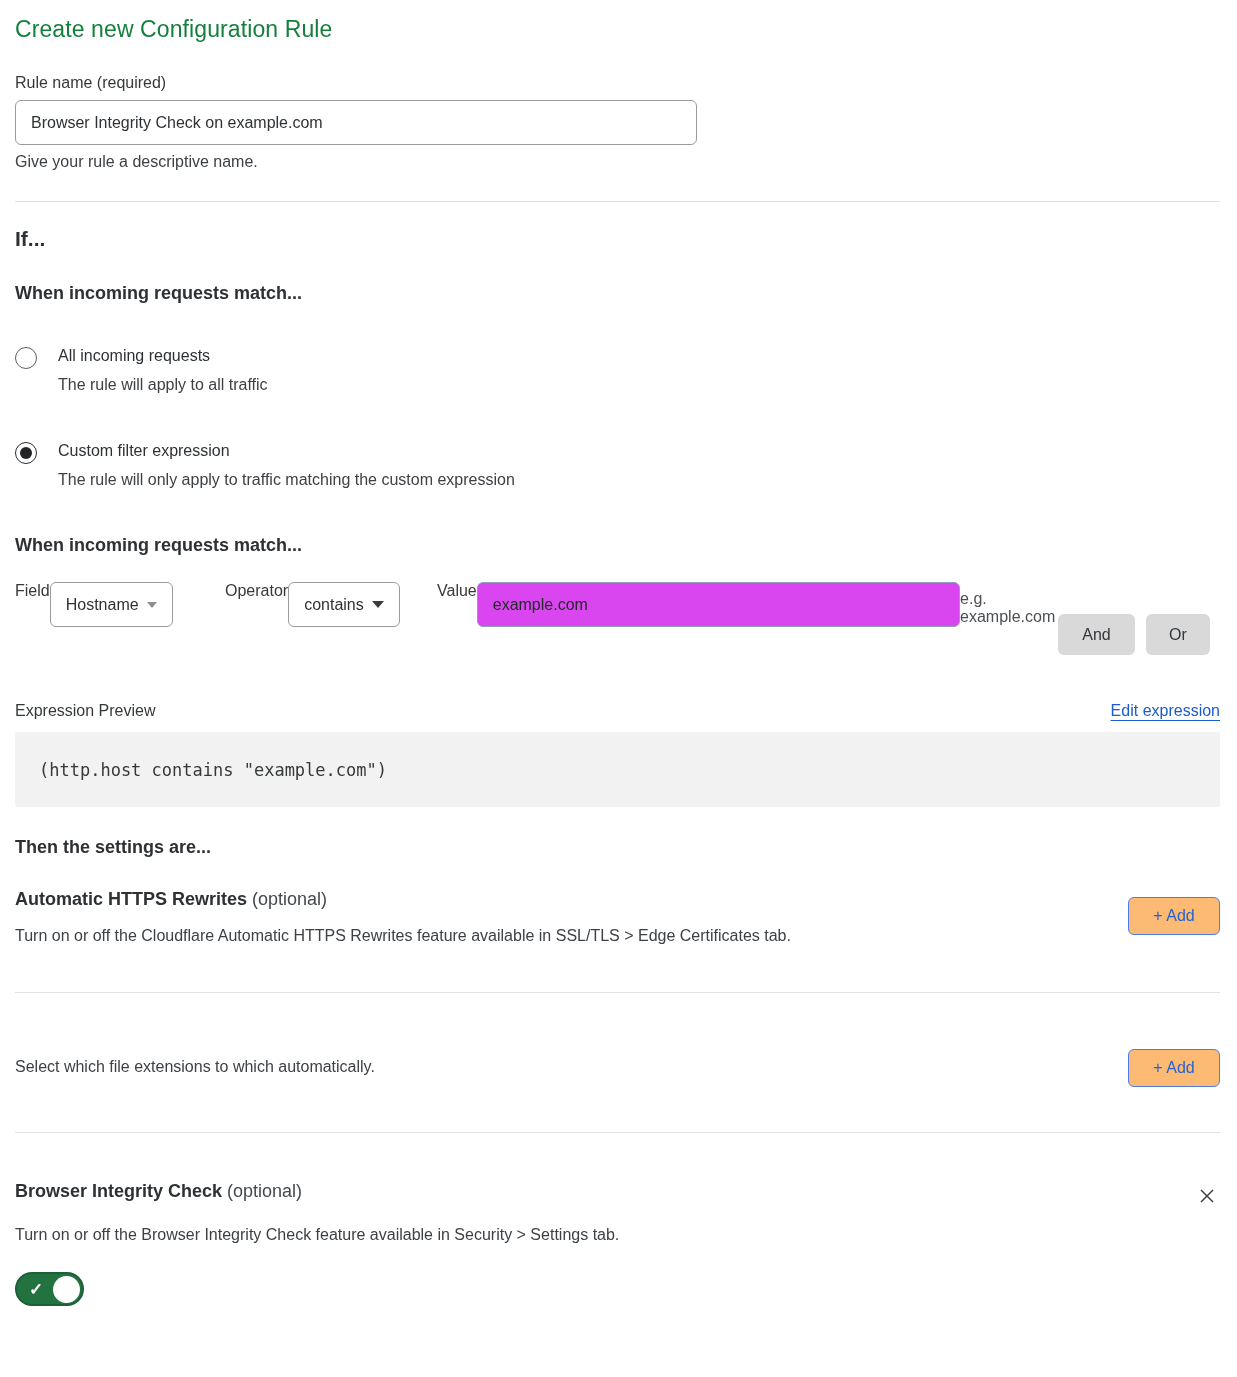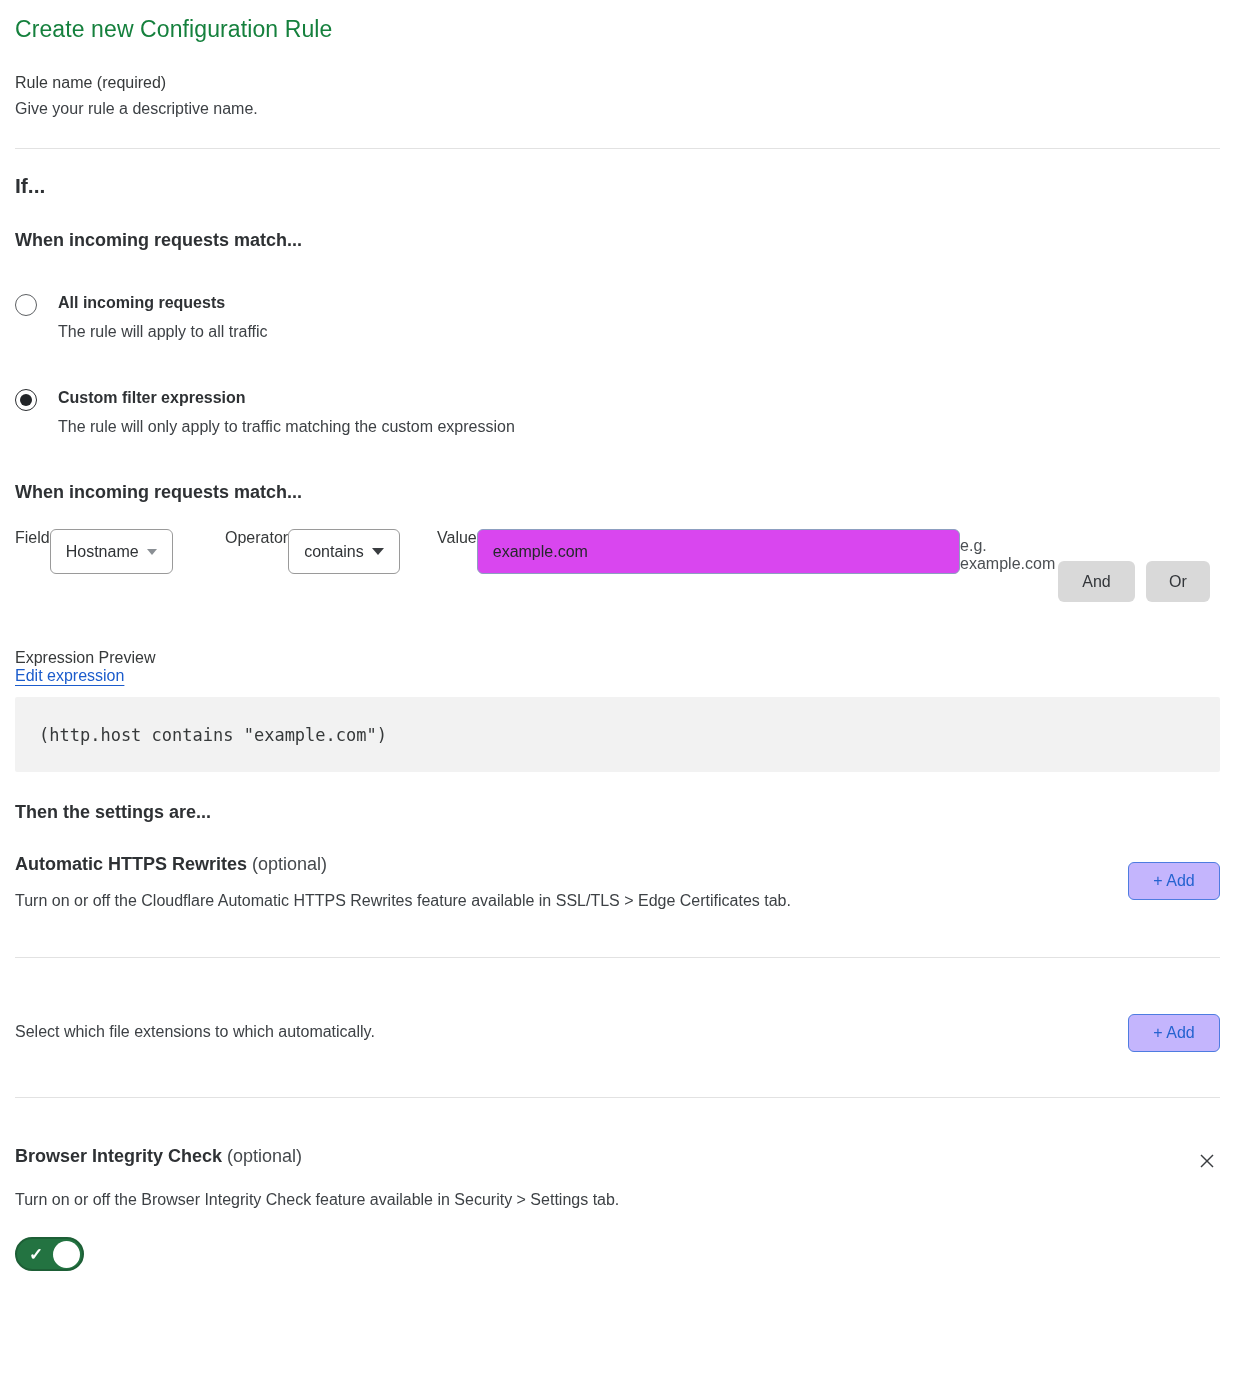--- a/index.html
+++ b/index.html
@@ -84,21 +84,21 @@
     position: absolute;
     left: 50%; top: 50%;
     width: 12px; height: 12px;
     border-radius: 50%;
     background: #222528;
     transform: translate(-50%, -50%);
   }
   .radio-text { margin-left: 21px; }
   .radio-label {
     font-size: 16px;
-    font-weight: 700;
+    font-weight: 400;
     color: #2e3134;
     line-height: 20px;
   }
   .radio-desc {
     margin-top: 9px;
     font-size: 16px;
     color: #3d4145;
     line-height: 20px;
   }
 
@@ -177,21 +177,20 @@
     cursor: pointer;
   }
   .btn-and { width: 77px; }
   .btn-or { width: 64px; margin-left: 11px; }
 
   .preview-header {
     margin-top: 47px;
     display: flex;
     align-items: baseline;
     justify-content: space-between;
-    flex-direction: column;
   }
   .preview-label { font-size: 16px; color: #36393a; }
   .edit-link {
     font-size: 16px;
     color: #1b5ccc;
     text-decoration: underline;
     text-underline-offset: 4px;
     cursor: pointer;
   }
   .code-block {
@@ -228,21 +227,21 @@
   .setting-desc {
     margin-top: 17px;
     font-size: 16px;
     color: #3d4145;
   }
   .add-btn {
     flex: 0 0 auto;
     width: 92px;
     height: 38px;
     margin-top: 8px;
-    background: #c4b5fd;
+    background: #fdba74;
     border: 1px solid #4e7ce0;
     border-radius: 6px;
     color: #2563d0;
     font-size: 16px;
     font-family: "Liberation Sans", sans-serif;
     cursor: pointer;
   }
   .section-divider-1 { margin-top: 47px; }
   .section-divider-2 { margin-top: 45px; }
   .setting-block-pad { margin-top: 48px; }
@@ -285,20 +284,21 @@
   }
 </style>
 </head>
 <body>
 
 <div class="page">
 
   <h1 class="page-title">Create new Configuration Rule</h1>
 
   <label class="form-label">Rule name (required)</label>
+  <input class="rule-name-input" type="text" value="Browser Integrity Check on example.com" style="">
   <div class="helper-text">Give your rule a descriptive name.</div>
 
   <hr class="divider">
 
   <h2 class="if-heading">If...</h2>
   <h3 class="match-heading">When incoming requests match...</h3>
 
   <div class="radio-option">
     <span class="radio-circle"></span>
     <div class="radio-text">

